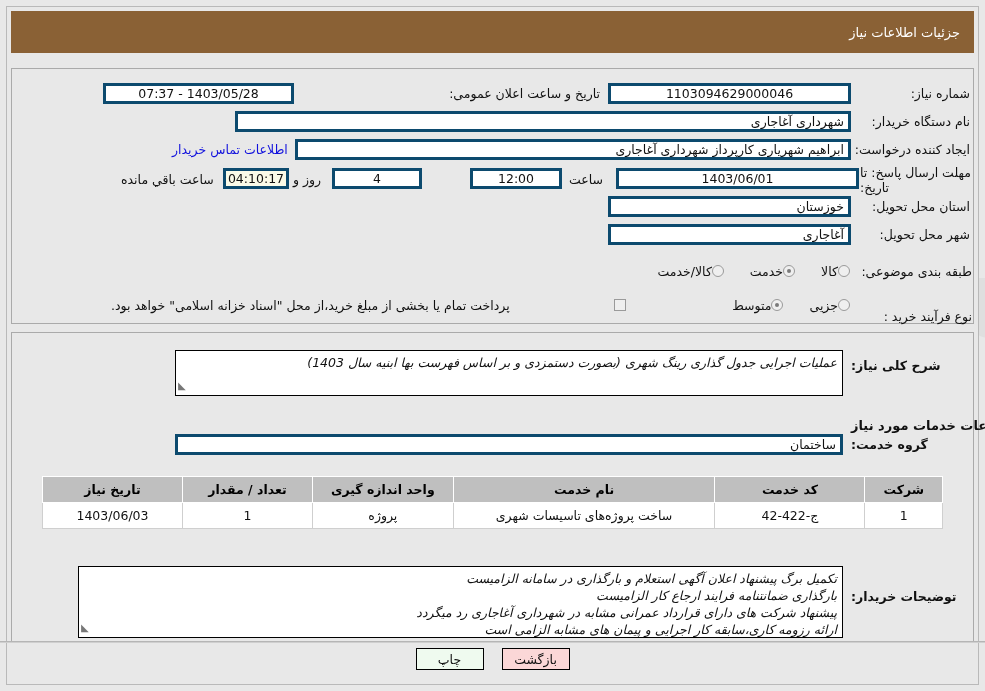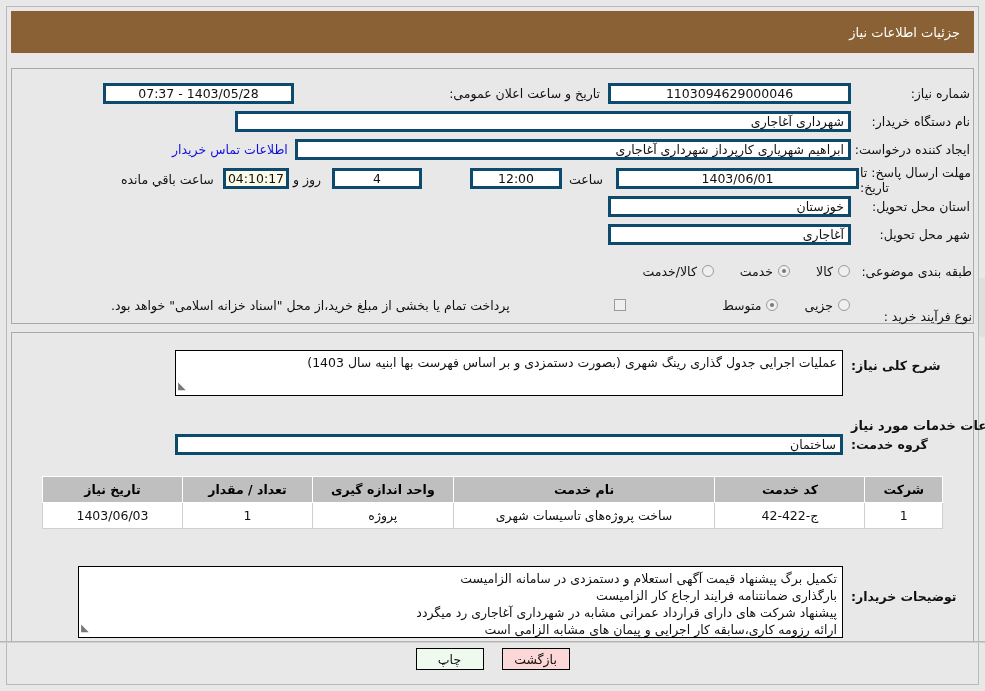--- a/index.html
+++ b/index.html
@@ -114,42 +114,42 @@
     border-radius: 50%;
     background: #7a7a7a;
   }
   .cbox {
     width: 12px; height: 12px;
     border: 1px solid #9a9a9a;
     background: #efefef;
     display: inline-block;
     flex: none;
   }
-  .opt { display: flex; align-items: center; gap: 5px; }
+  .opt { display: flex; align-items: center; }
   .opt .t { font-size: 12.5px; color: #111; white-space: nowrap; }
 
   
   .ta {
     background: #ffffff;
     border: 1px solid #000000;
     font-size: 12.5px;
     color: #111;
     padding: 3px 5px 0 5px;
     overflow: hidden;
     position: relative;
     line-height: 17px;
   }
   .ta .grip {
     position: absolute;
     left: 2px; bottom: 1px;
     font-size: 10px;
     color: #777;
     transform: scaleX(-1);
   }
-  .ta .ln { white-space: nowrap; }
+  .ta .ln { white-space: nowrap; font-style: italic; }
 
   
   .tbl {
     position: absolute;
     left: 42px; top: 476px;
     width: 901px;
     border-collapse: collapse;
     font-size: 12.5px;
     z-index: 3;
   }
@@ -348,21 +348,21 @@
         <td>ساخت پروژه‌های تاسیسات شهری</td>
         <td>پروژه</td>
         <td>1</td>
         <td>1403/06/03</td>
       </tr>
     </tbody>
   </table>
 
   <span class="lbl lbl-bold" style="position:absolute; left:851px; top:589px; z-index:3;">توضیحات خریدار:</span>
   <div class="ta" style="position:absolute; left:78px; top:566px; width:765px; height:72px; z-index:3;">
-    <div class="ln">تکمیل برگ پیشنهاد قیمت آگهی استعلام و دستمزدی در سامانه الزامیست</div>
+    <div class="ln">تکمیل برگ پیشنهاد اعلان آگهی استعلام و بارگذاری در سامانه الزامیست</div>
     <div class="ln">بارگذاری ضمانتنامه فرایند ارجاع کار الزامیست</div>
     <div class="ln">پیشنهاد شرکت های دارای قرارداد عمرانی مشابه در شهرداری آغاجاری رد میگردد</div>
     <div class="ln">ارائه رزومه کاری،سابقه کار اجرایی و پیمان های مشابه الزامی است</div>
     <span class="grip">◢</span>
   </div>
 
   <div class="sep"></div>
   <div class="btnbar">
     <button class="btn btn-return">بازگشت</button>
     <button class="btn btn-print">چاپ</button>

